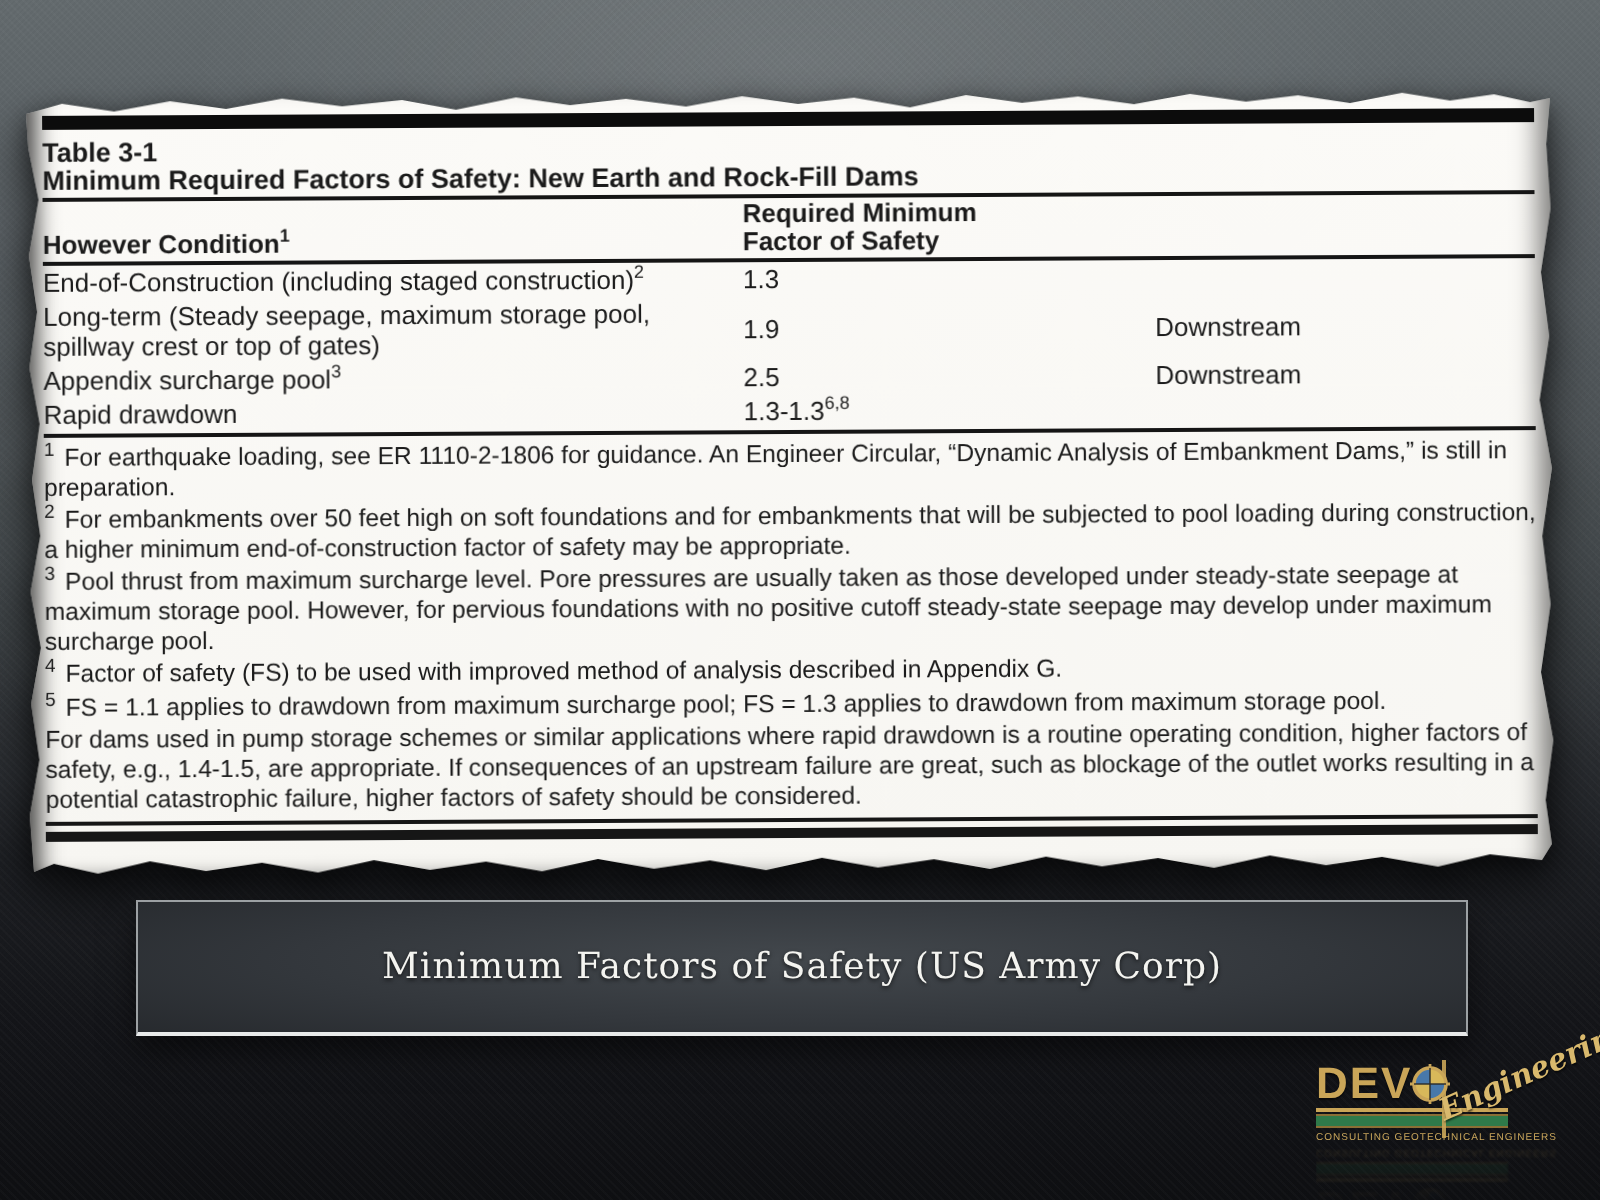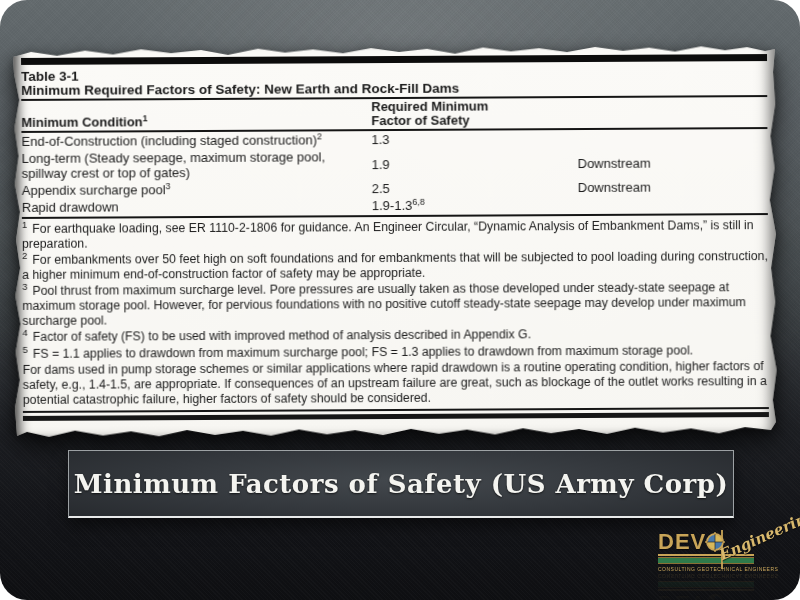--- a/index.html
+++ b/index.html
@@ -1,21 +1,20 @@
 <!DOCTYPE html>
 <html><head>
 <meta charset="utf-8">
 <style>
   html,body{margin:0;padding:0;}
   body{width:800px;height:600px;overflow:hidden;font-family:"Liberation Sans",sans-serif;}
   .stage{position:relative;width:800px;height:600px;overflow:hidden;
     background:
       radial-gradient(ellipse 55% 28% at 50% 5%, rgba(255,255,255,0.10), transparent 70%),
       linear-gradient(180deg,#646b6e 0%,#585e62 20%,#4c5255 38%,#3c4144 52%,#2b2e32 62%,#1c1e22 72%,#141519 85%,#0e0f12 100%);
-    border-radius: 27px;
   }
   .stage::after{content:"";position:absolute;inset:0;pointer-events:none;
     background-image:
       repeating-linear-gradient(45deg, rgba(255,255,255,0.018) 0 1px, transparent 1px 3px),
       repeating-linear-gradient(-45deg, rgba(0,0,0,0.03) 0 1px, transparent 1px 2px);
   }
 
   
   .paper-wrap{position:absolute;left:14px;top:46px;width:762px;height:390px;
     transform:rotate(-0.3deg);
@@ -47,21 +46,21 @@
   .closing{margin-bottom:0;}
   .dbl{margin-top:4px;border-top:2px solid #161616;height:3px;border-bottom:5px solid #161616;}
 
   
   .banner{position:absolute;left:68px;top:450px;width:666px;height:68px;box-sizing:border-box;z-index:3;
     border:1px solid rgba(195,200,202,0.75);
     border-bottom:2px solid #e8eaea;
     background:radial-gradient(ellipse 70% 90% at 50% 45%, #43484d 0%, #33373c 55%, #25282c 100%);
     box-shadow:0 8px 14px rgba(0,0,0,0.5);
     display:flex;align-items:center;justify-content:center;}
-  .banner-text{font-family:"DejaVu Serif",serif;font-weight:700;font-size:26px;color:#f4f4f0;
+  .banner-text{font-family:"DejaVu Serif",serif;font-weight:400;font-size:18px;color:#f4f4f0;
     letter-spacing:0.5px;text-shadow:0 1px 2px rgba(0,0,0,0.65);white-space:nowrap;}
 
   
   .logo{position:absolute;left:658px;top:532px;width:140px;z-index:3;}
   .logo-core{position:relative;width:140px;}
   .devo-line{display:flex;align-items:center;height:20px;position:relative;}
   .devo-dev{font-size:22px;font-weight:800;letter-spacing:1px;color:#c9a558;line-height:20px;
     text-shadow:0 1px 1px rgba(0,0,0,0.6);}
   .target{width:20px;height:20px;margin-left:-1px;}
   .vline{position:absolute;left:63px;top:-2px;width:1.5px;height:39px;background:#c9a558;opacity:0.9;}
@@ -82,21 +81,21 @@
 
 <div class="stage">
 
   <div class="paper-wrap">
     <div class="paper">
       <div class="topbar"></div>
       <div class="cap1">Table 3-1</div>
       <div class="cap2">Minimum Required Factors of Safety: New Earth and Rock-Fill Dams</div>
 
       <div class="thead grid">
-        <div><span>Minimum Condition</span><sup class="ref">1</sup></div>
+        <div><span>However Condition</span><sup class="ref">1</sup></div>
         <div>
           <div>Required Minimum</div>
           <div>Factor of Safety</div>
         </div>
       </div>
 
       <div class="tbody">
         <div class="trow grid">
           <div><span>End-of-Construction (including staged construction)</span><sup class="ref">2</sup></div>
           <div><span>1.3</span><sup class="ref"></sup></div>
@@ -106,21 +105,21 @@
           <div><span>1.9</span><sup class="ref"></sup></div>
           <div>Downstream</div>
         </div>
         <div class="trow grid">
           <div><span>Appendix surcharge pool</span><sup class="ref">3</sup></div>
           <div><span>2.5</span><sup class="ref"></sup></div>
           <div>Downstream</div>
         </div>
         <div class="trow grid">
           <div><span>Rapid drawdown</span><sup class="ref"></sup></div>
-          <div><span>1.9-1.3</span><sup class="ref">6,8</sup></div>
+          <div><span>1.3-1.3</span><sup class="ref">6,8</sup></div>
         </div>
       </div>
 
       <div class="footnotes">
         <div class="fn"><sup class="fnm">1</sup><span>For earthquake loading, see ER 1110-2-1806 for guidance.  An Engineer Circular, “Dynamic Analysis of Embankment Dams,” is still in preparation.</span></div>
         <div class="fn"><sup class="fnm">2</sup><span>For embankments over 50 feet high on soft foundations and for embankments that will be subjected to pool loading during construction,  a higher minimum end-of-construction factor of safety may be appropriate.</span></div>
         <div class="fn"><sup class="fnm">3</sup><span>Pool thrust from maximum surcharge level.  Pore pressures are usually taken as those developed under steady-state seepage at maximum storage pool.  However, for pervious foundations with no positive cutoff steady-state seepage may develop under maximum surcharge pool.</span></div>
         <div class="fn"><sup class="fnm">4</sup><span>Factor of safety (FS) to be used with improved method of analysis described in Appendix G.</span></div>
         <div class="fn"><sup class="fnm">5</sup><span>FS = 1.1 applies to drawdown from maximum surcharge pool; FS = 1.3 applies to drawdown from maximum storage pool.</span></div>
         <div class="fn closing">For dams used in pump storage schemes or similar applications where rapid drawdown is a routine operating condition, higher factors of safety, e.g., 1.4-1.5, are appropriate.  If consequences of an upstream failure are great, such as blockage of the outlet works resulting in a potential catastrophic failure, higher factors of safety should be considered.</div>

